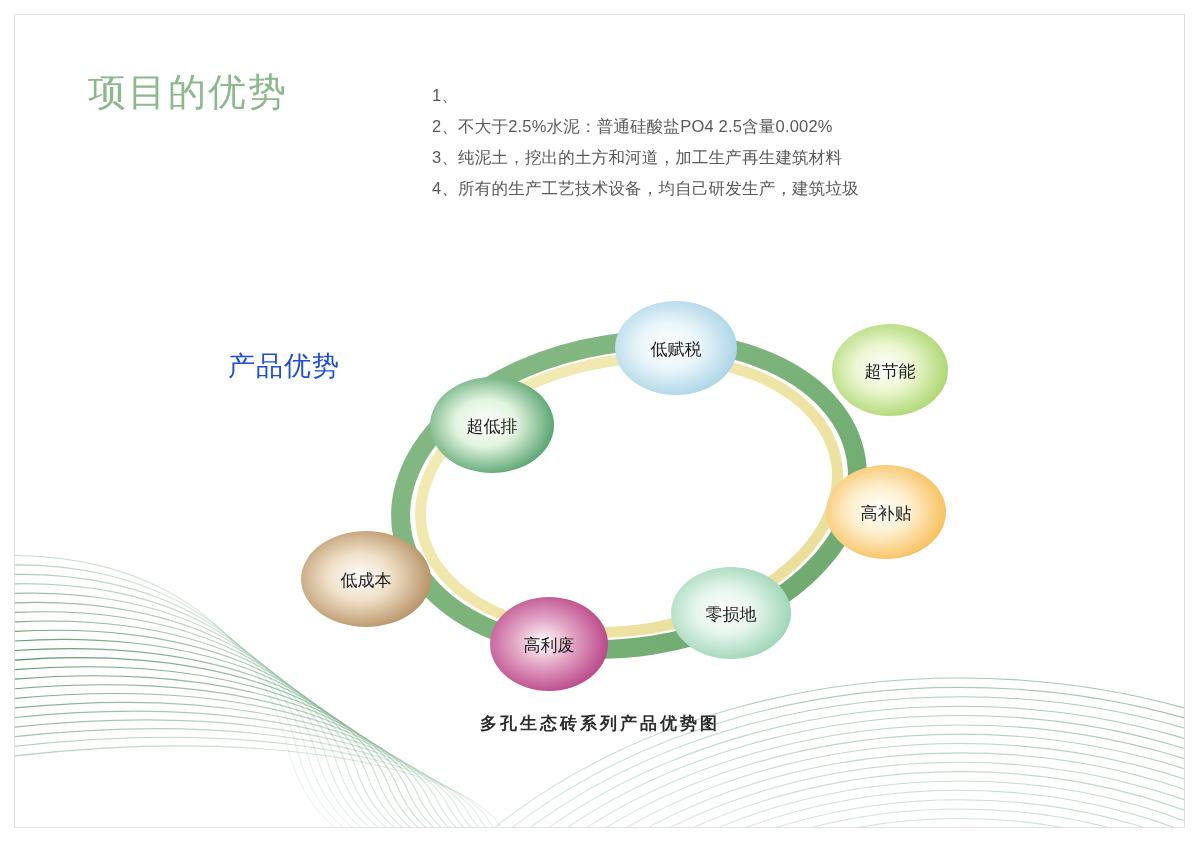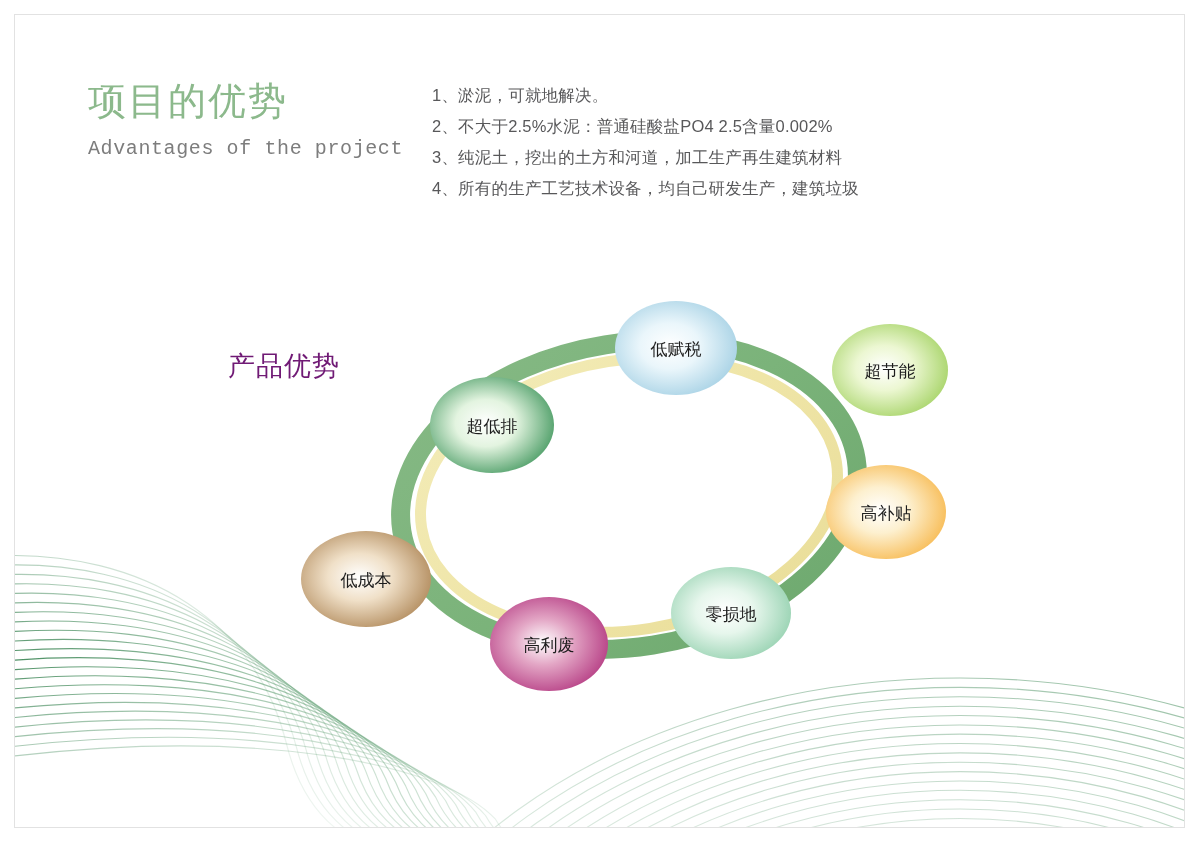--- a/index.html
+++ b/index.html
@@ -37,23 +37,22 @@
     left: 0;
     top: 0;
     width: 1200px;
     height: 849px;
     pointer-events: none;
   }
   
   .title-block {
     position: absolute;
     left: 88px;
-    top: 80px;
+    top: 68px;
     width: 320px;
-    font-family: Liberation Mono, monospace;
   }
   .title-cn {
     font-size: 38px;
     line-height: 48px;
     color: #8cb98c;
     letter-spacing: 2px;
     font-weight: 400;
     white-space: nowrap;
   }
   .title-en {
@@ -90,21 +89,21 @@
   .point-text .l2 {
     display: block;
   }
   
   .subtitle {
     position: absolute;
     left: 228px;
     top: 348px;
     font-size: 27px;
     line-height: 36px;
-    color: #701a75;
+    color: #1d4ed8;
     letter-spacing: 1px;
     white-space: nowrap;
   }
   
   .diagram {
     position: absolute;
     left: 284px;
     top: 290px;
     width: 700px;
     height: 420px;
@@ -213,28 +212,26 @@
           <path d="M 348,1128 A 612,440.64 0 0 1 1572,1128" opacity="0.852"></path>
           <path d="M 335,1128 A 625,450 0 0 1 1585,1128" opacity="0.880"></path>
         </g>
     </g>
   </svg>
 
   <div class="frame"></div>
 
   <div class="title-block">
     <div class="title-cn">项目的优势</div>
-    <div class="title-en">Advantages of the project</div>
   </div>
 
   <div class="points">
     <div class="point-row">
       <span class="point-num">1、</span>
       <span class="point-text">
-        <span class="l2">淤泥，可就地解决。</span>
       </span>
     </div>
     <div class="point-row">
       <span class="point-num">2、</span>
       <span class="point-text">不大于2.5%水泥：普通硅酸盐PO4 2.5含量0.002%</span>
     </div>
     <div class="point-row">
       <span class="point-num">3、</span>
       <span class="point-text">纯泥土，挖出的土方和河道，加工生产再生建筑材料</span>
     </div>
@@ -316,13 +313,16 @@
           <text class="node-label" x="606" y="81">超节能</text>
           <text class="node-label" x="602" y="223">高补贴</text>
           <text class="node-label" x="447" y="324">零损地</text>
           <text class="node-label" x="265" y="355">高利废</text>
           <text class="node-label" x="82" y="290">低成本</text>
           <text class="node-label" x="208" y="136">超低排</text>
         </g>
     </svg>
   </div>
 
+  <div class="caption">
+    <span class="cap-inner">多孔生态砖系列产品优势图</span>
+  </div>
 </div>
 
 </body></html>

